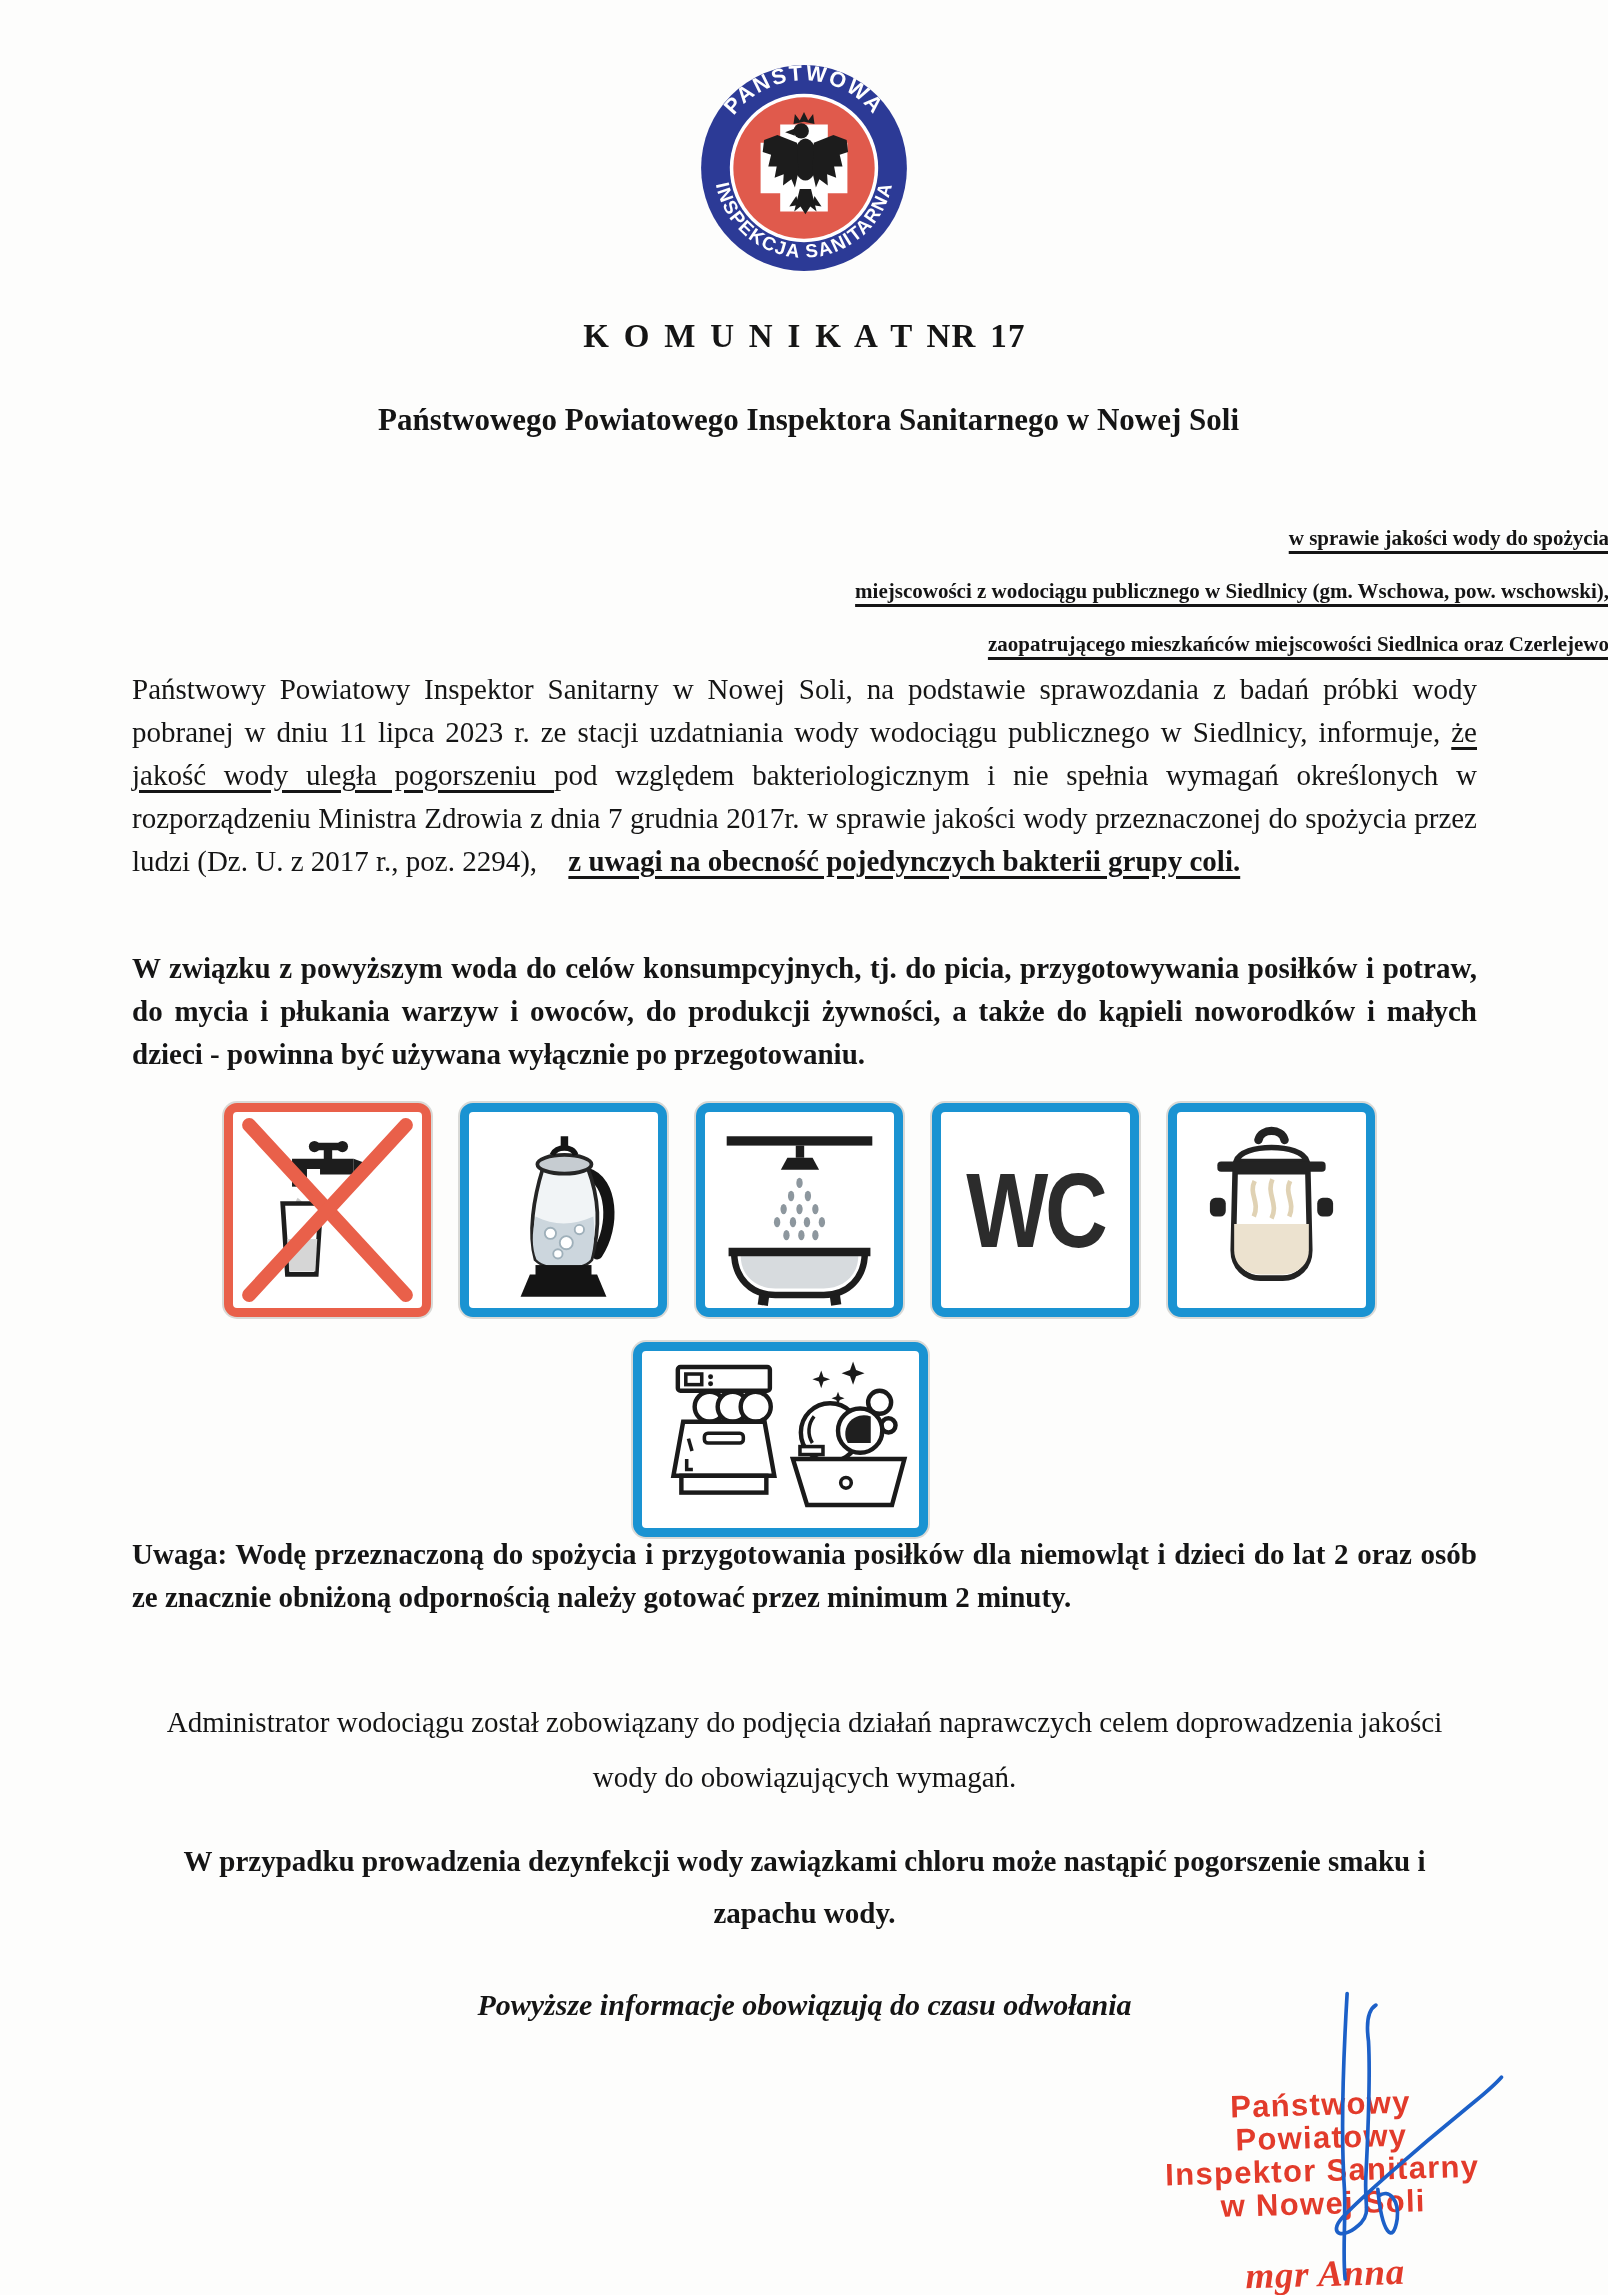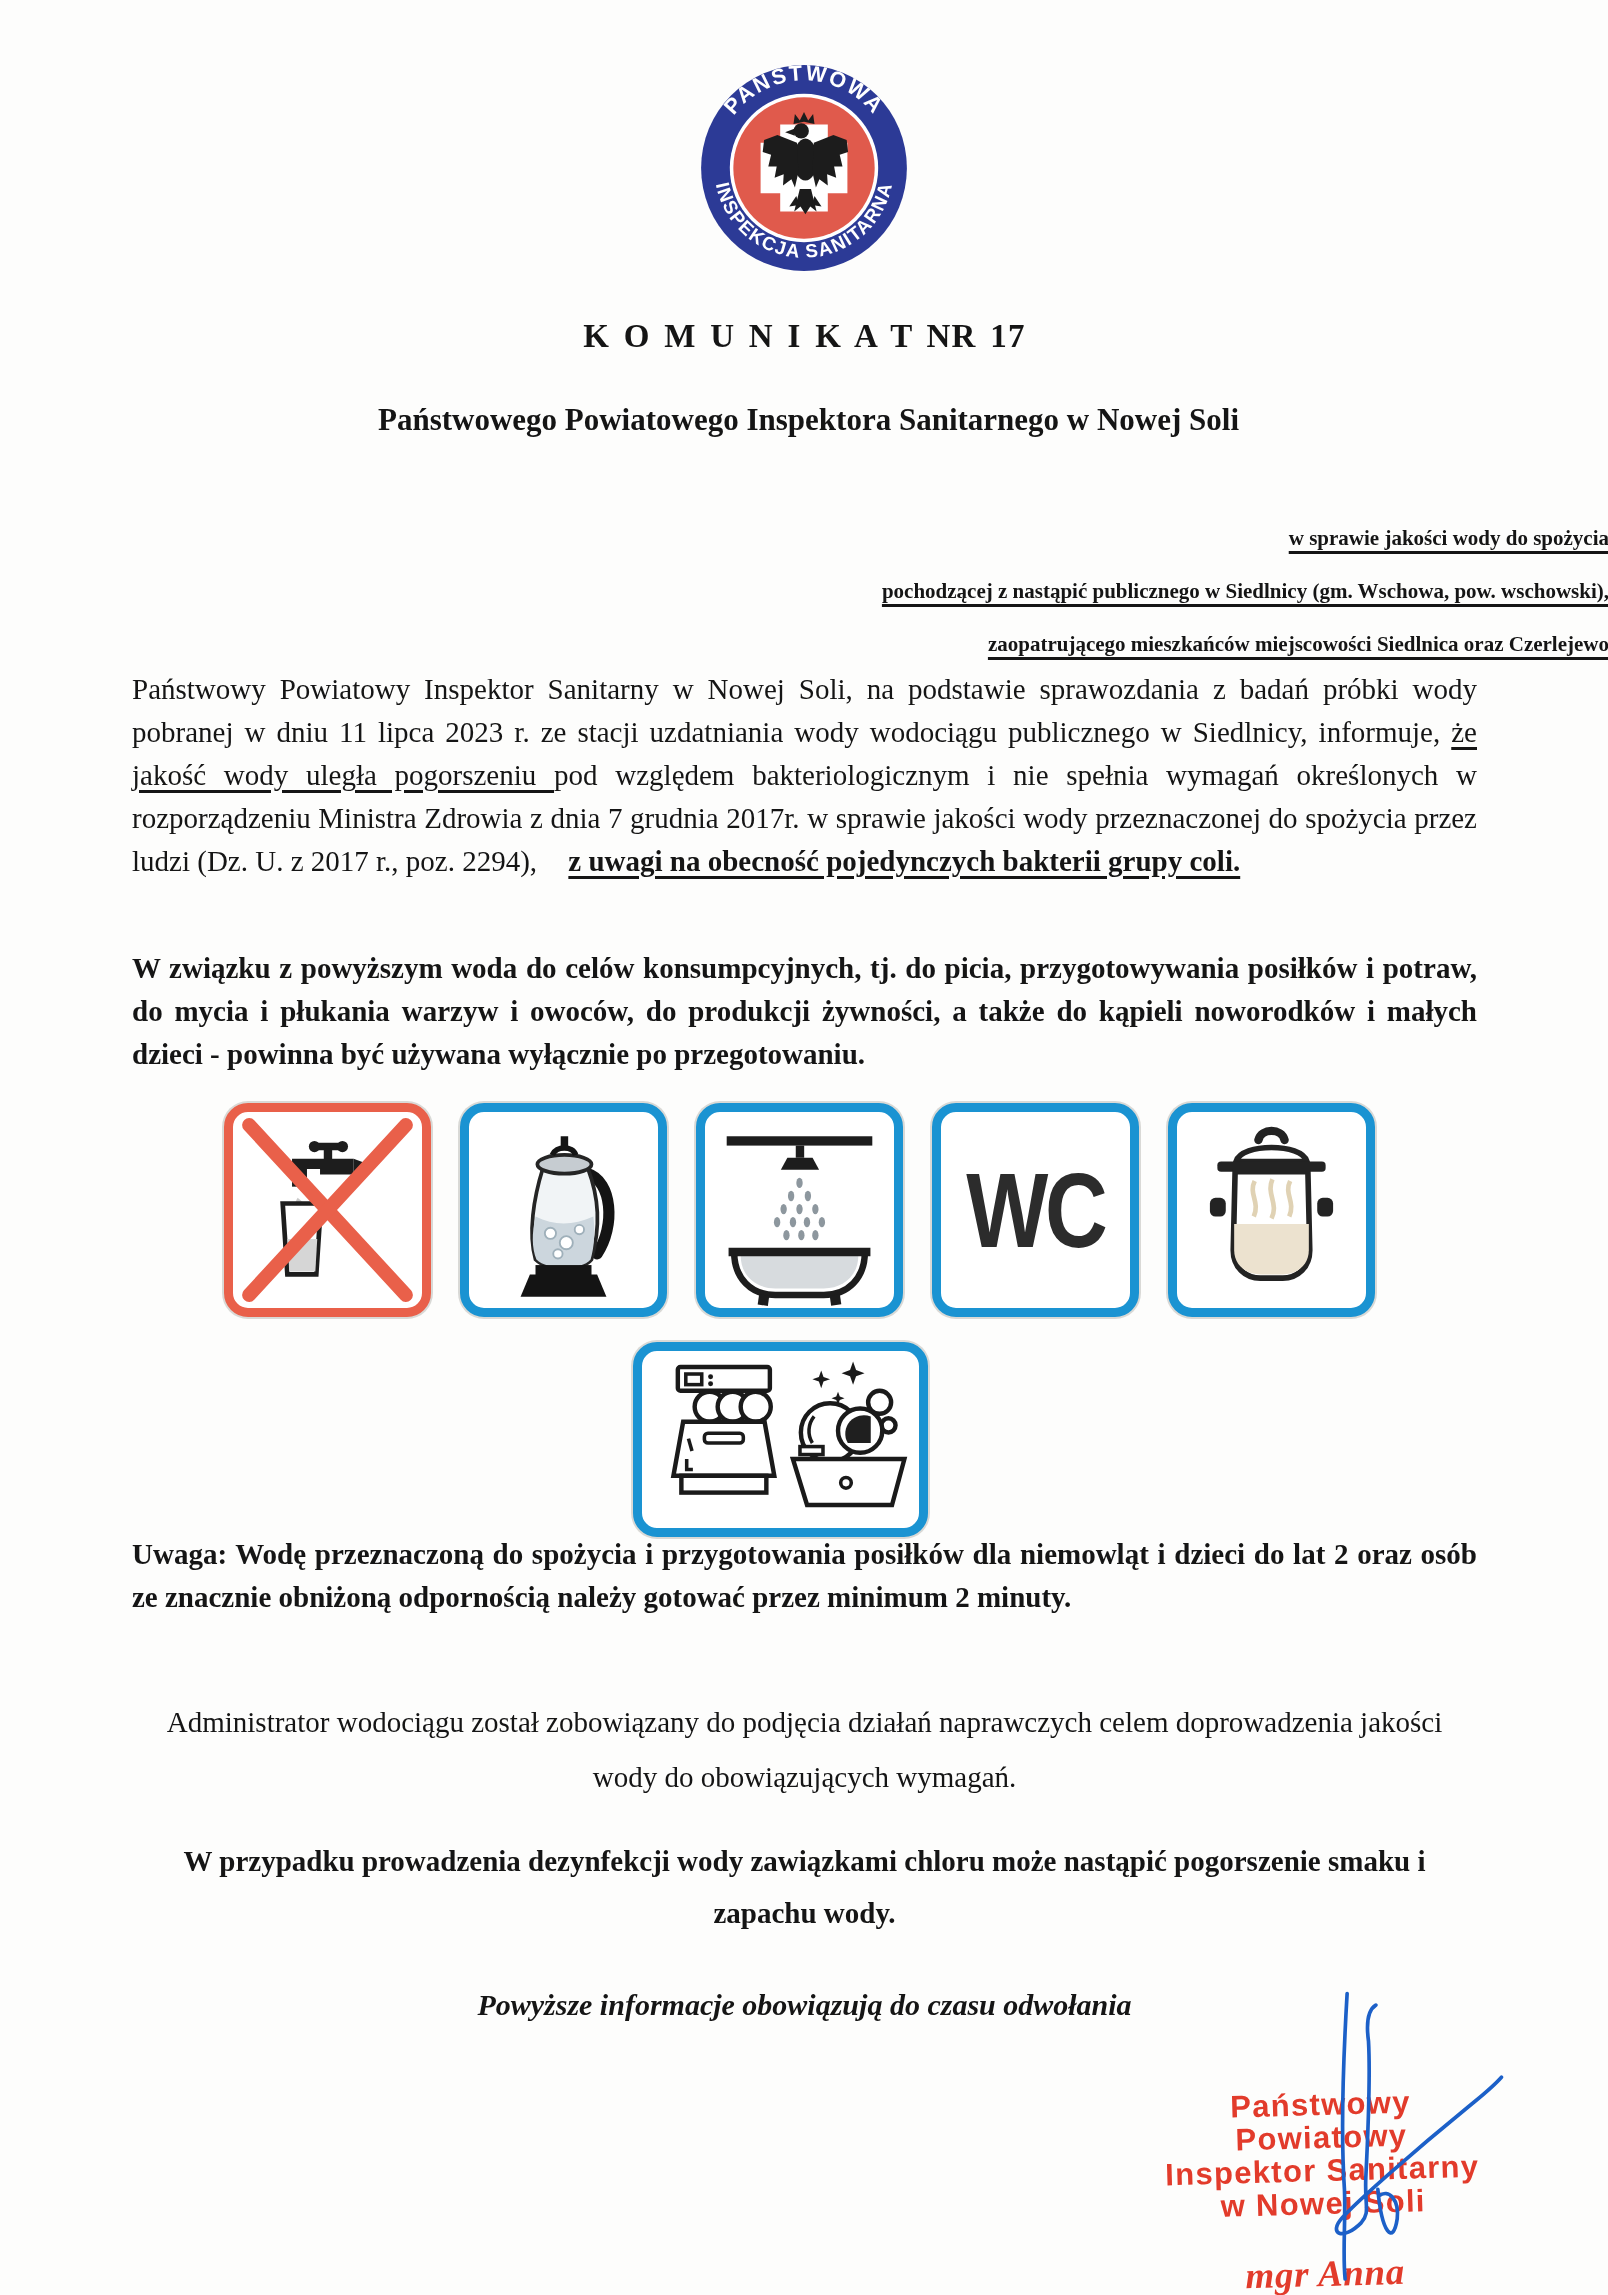--- a/index.html
+++ b/index.html
@@ -78,21 +78,21 @@
   
   .icons-row1{
     left:224px;top:1103px;width:1165px;
     display:flex;gap:29px;align-items:flex-start;
   }
   .pict{
     box-sizing:border-box;
     width:207px;height:214px;
     background:#fff;
     border:9.4px solid #1a93d2;
-    border-radius:24px;
+    border-radius:13px;
     display:flex;align-items:center;justify-content:center;
     box-shadow:0 0 0 2px #d9d9d6;
   }
   .pict.red{border-color:#e9604a;}
   .pict svg{width:100%;height:100%;}
   .icons-row2{left:633px;top:1342px;}
   .pict.wide{width:295px;height:195px;}
   .wc-text{
     font-family:"Liberation Sans", sans-serif;
     font-weight:bold;
@@ -161,21 +161,21 @@
   </div>
 
   <div class="abs doc-title">K O M U N I K A T  NR 17</div>
 
   <div class="abs issuer">
     <div>Państwowego Powiatowego Inspektora Sanitarnego w Nowej Soli</div>
   </div>
 
   <div class="abs subject">
     <div class="u">w sprawie jakości wody do spożycia</div>
-    <div class="u">pochodzącej z nastąpić publicznego w Siedlnicy (gm. Wschowa, pow. wschowski),</div>
+    <div class="u">miejscowości z wodociągu publicznego w Siedlnicy (gm. Wschowa, pow. wschowski),</div>
     <div class="u">zaopatrującego mieszkańców miejscowości Siedlnica oraz Czerlejewo</div>
   </div>
 
   <div class="abs para p1"><span>Państwowy Powiatowy Inspektor Sanitarny w Nowej Soli, na podstawie sprawozdania z badań próbki wody pobranej w dniu 11 lipca 2023 r. ze stacji uzdatniania wody wodociągu publicznego w Siedlnicy, informuje, </span><span class="seg-underline">że jakość wody uległa pogorszeniu </span><span>pod względem bakteriologicznym i nie spełnia wymagań określonych w rozporządzeniu Ministra Zdrowia z dnia 7 grudnia 2017r. w sprawie jakości wody przeznaczonej do spożycia przez ludzi (Dz. U. z 2017 r., poz. 2294), </span><span class="seg-bold-underline">z uwagi na obecność pojedynczych bakterii grupy coli.</span></div>
 
   <div class="abs para p2">W związku z powyższym woda do celów konsumpcyjnych, tj. do picia, przygotowywania posiłków i potraw, do mycia i płukania warzyw i owoców, do produkcji żywności, a także do kąpieli noworodków i małych dzieci - powinna być używana wyłącznie po przegotowaniu.</div>
 
   <div class="abs icons-row1">
 
     <div class="pict red">

